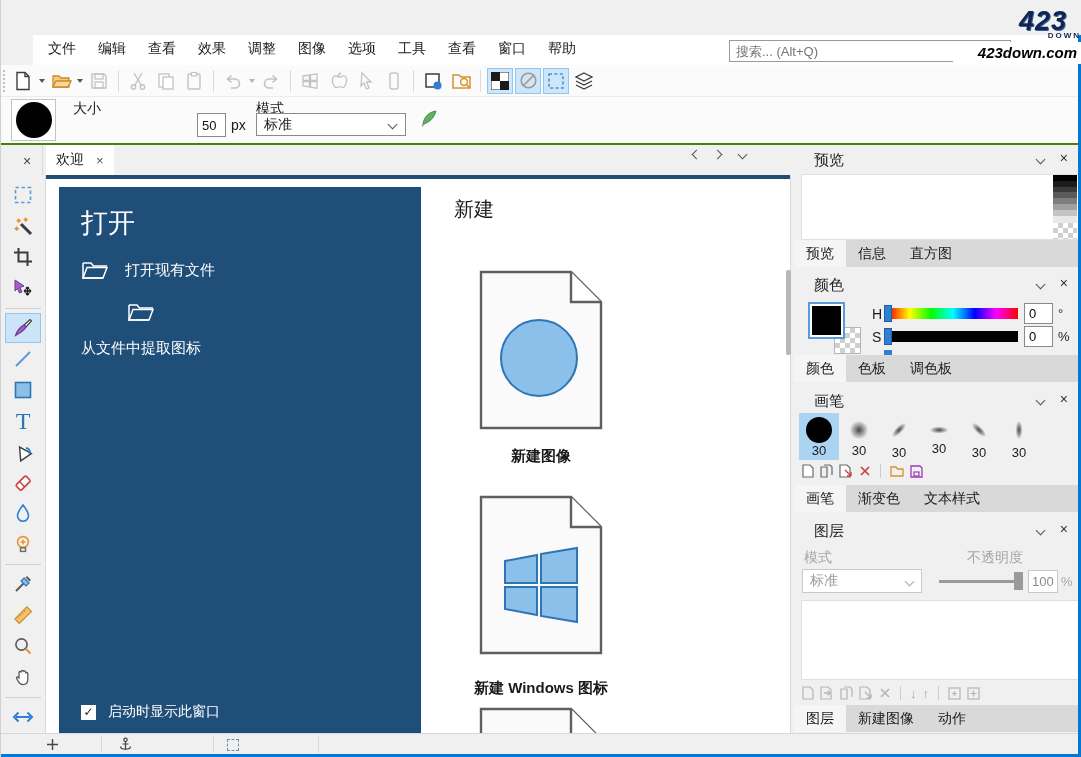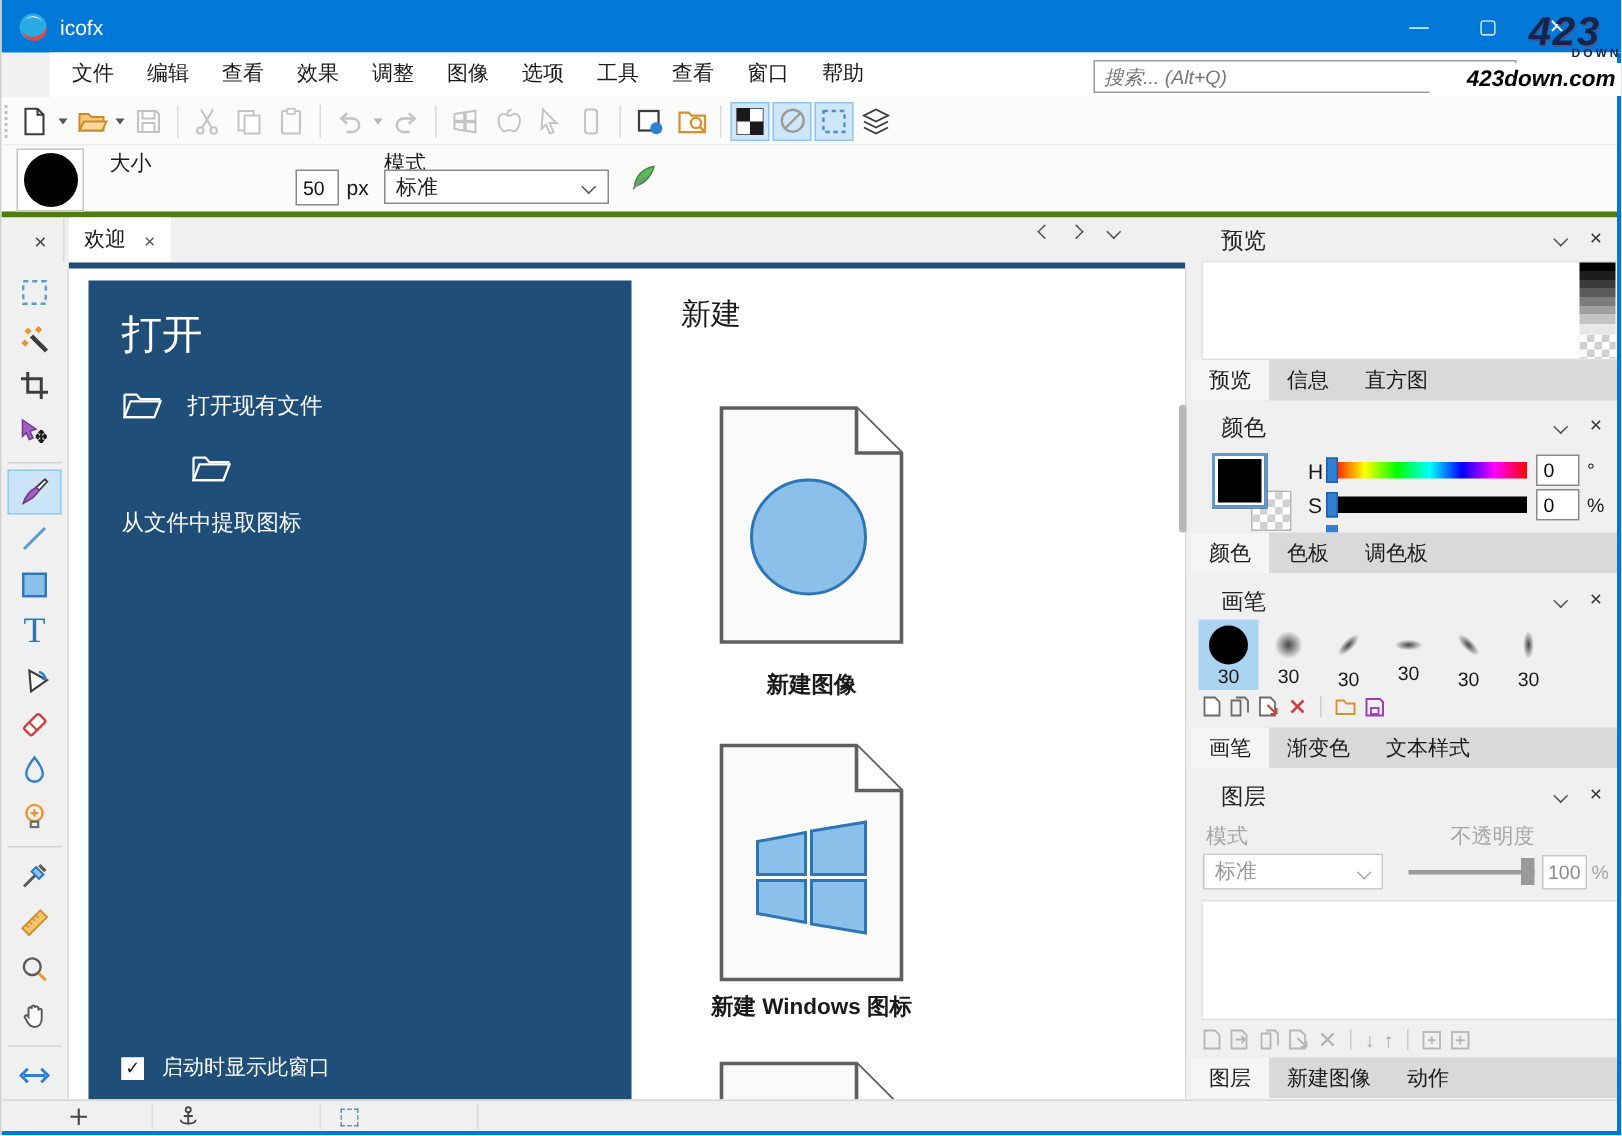--- a/index.html
+++ b/index.html
@@ -15,33 +15,33 @@
 
   
   .watermark { position:absolute; right:0; top:10px; width:128px; z-index:50; text-align:right; }
   .wm-big { font-size:27px; font-weight:bold; font-style:italic; color:#10254f; letter-spacing:1px; line-height:22px; text-shadow:1px 1px 0 #3a5a9a; padding-right:14px;}
   .wm-down { font-size:8px; font-weight:bold; color:#10254f; letter-spacing:2px; line-height:7px; padding-right:0;}
   .wm-site { margin-top:3px; background:#fff; color:#000; font-weight:bold; font-size:15px; padding:2px 4px 3px 8px; font-style:italic; }
 
   
   .menubar { position:absolute; left:0; top:35px; width:100%; height:30px; background:#fff; display:flex; padding-left:4px;margin-left:32px; }
   .menuitem { font-size:14px; color:#1a1a1a; padding:5px 11px; }
-  .searchbox { position:absolute; left:728px; top:40px; width:282px; height:22px; border:1px solid #9a9a9a; background:#fff; font-size:13px; color:#444; padding:0 6px; font-family:inherit;font-style:italic; }
+  .searchbox { position:absolute; left:728px; top:40px; width:282px; height:22px; border:1px solid #9a9a9a; background:#fff; font-size:13px; color:#444; padding:0 6px; font-family:inherit; }
 
   
   .toolbar { position:absolute; left:0; top:65px; width:100%; height:32px; background:#fbfbfb; display:flex; align-items:center; border-bottom:1px solid #ececec; }
   .grip { width:6px; height:22px; margin-left:2px; border-left:2px dotted #c0c0c0; }
   .tbtn { width:26px; height:26px; display:flex; align-items:center; justify-content:center; margin:0 1px; border:1px solid transparent; }
   .tbtn.toggled { background:#cfe6f8; border:1px solid #8fc6f2; }
   .ddarrow { width:10px; height:26px; display:flex; align-items:center; justify-content:center; }
   .ddarrow i { width:0; height:0; border-left:3.5px solid transparent; border-right:3.5px solid transparent; border-top:4px solid #555; }
   .tsep { width:1px; height:22px; background:#dcdcdc; margin:0 5px; }
 
   
-  .optionsbar { position:absolute; left:0; top:97px; width:100%; height:48px; background:#fbfbfb; border-bottom:4px solid #4d7c0f; }
+  .optionsbar { position:absolute; left:0; top:97px; width:100%; height:48px; background:#fbfbfb; border-bottom:2px solid #4d7c0f; }
   .brushpreview { position:absolute; left:10px; top:2px; width:45px; height:42px; background:#fff; border:1px solid #c4c4c4; display:flex; align-items:center; justify-content:center; }
   .brushpreview .dot { width:36px; height:36px; border-radius:50%; background:#000; }
   .optlabel { position:absolute; font-size:14px; color:#1a1a1a; }
   .slider { position:absolute; left:72px; top:124px; width:125px; height:6px; }
   .slider .track { position:absolute; top:2px; width:100%; height:3px; background:#a8a8a8; }
   .slider .fill { position:absolute; top:2px; width:48px; height:3px; background:#2f7fd3; }
   .slider .thumb { position:absolute; left:44px; top:-7px; width:9px; height:20px; background:#2f7fd3; }
   .numbox { position:absolute; width:29px; height:24px; border:1px solid #8a8a8a; background:#fff; font-size:13px; text-align:left; padding-left:4px; font-family:inherit; color:#111; }
   .dropdown { position:absolute; height:23px; border:1px solid #8a8a8a; background:#fff; font-size:14px; color:#1a1a1a; display:flex; align-items:center; padding-left:7px; }
   .dropdown .chev { position:absolute; right:9px; }
@@ -126,33 +126,20 @@
   .bottomedge { position:absolute; left:0; top:754px; width:100%; height:3px; background:#0078d7; }
   .rightedge { position:absolute; right:0; top:35px; width:3px; bottom:0; background:#0078d7; z-index:40; }
 
   svg { display:block; }
 </style>
 </head>
 <body>
 
 <div class="window">
 
-  <div class="titlebar">
-    <svg class="applogo" viewBox="0 0 20 20">
-      <circle cx="10" cy="10" r="9" fill="#2aabe4"></circle>
-      <path d="M3 13 a9 9 0 0 0 16 -4 a7 7 0 0 1 -16 4z" fill="#e8453c"></path>
-      <path d="M5 5 a7 7 0 0 1 11 1 a9 9 0 0 0 -11 -1z" fill="#f7f7f7" opacity="0.9"></path>
-    </svg>
-    <span class="apptitle">icofx</span>
-    <div class="wincontrols">
-      <div class="winbtn">—</div>
-      <div class="winbtn">▢</div>
-      <div class="winbtn">✕</div>
-    </div>
-  </div>
 
   <div class="watermark">
     <div class="wm-big">423</div>
     <div class="wm-down">DOWN</div>
     <div class="wm-site">423down.com</div>
   </div>
 
   <div class="menubar">
     <span class="menuitem">文件</span>
     <span class="menuitem">编辑</span>
@@ -504,21 +491,21 @@
         <path d="M2 2 H92 L122 32 V158 H2Z" fill="#fafafa" stroke="#5f5f5f" stroke-width="2.4"></path>
         <path d="M92 2 V32 H122" fill="#fff" stroke="#5f5f5f" stroke-width="2.4"></path>
         <g fill="#8ac0ea" stroke="#2e75b6" stroke-width="2">
           <path d="M26 66 L58 60 V88 H26Z"></path>
             <path d="M62 59 L98 53 V88 H62Z"></path>
           <path d="M26 92 H58 V120 L26 114Z"></path>
             <path d="M62 92 H98 V127 L62 121Z"></path>
         </g>
       </svg>
     </div>
-    <div class="doccaption" style="top:487px;">新建 Windows 图标</div>
+    <div class="doccaption" style="top:504px;">新建 Windows 图标</div>
 
     <div class="doccard" style="top:532px; height:26px; overflow:hidden;">
       <svg width="124" height="160" viewBox="0 0 124 160">
         <path d="M2 2 H92 L122 32 V158 H2Z" fill="#fafafa" stroke="#5f5f5f" stroke-width="2.4"></path>
         <path d="M92 2 V32 H122" fill="#fff" stroke="#5f5f5f" stroke-width="2.4"></path>
       </svg>
     </div>
 
     <div class="vscroll"></div>
   </div>

